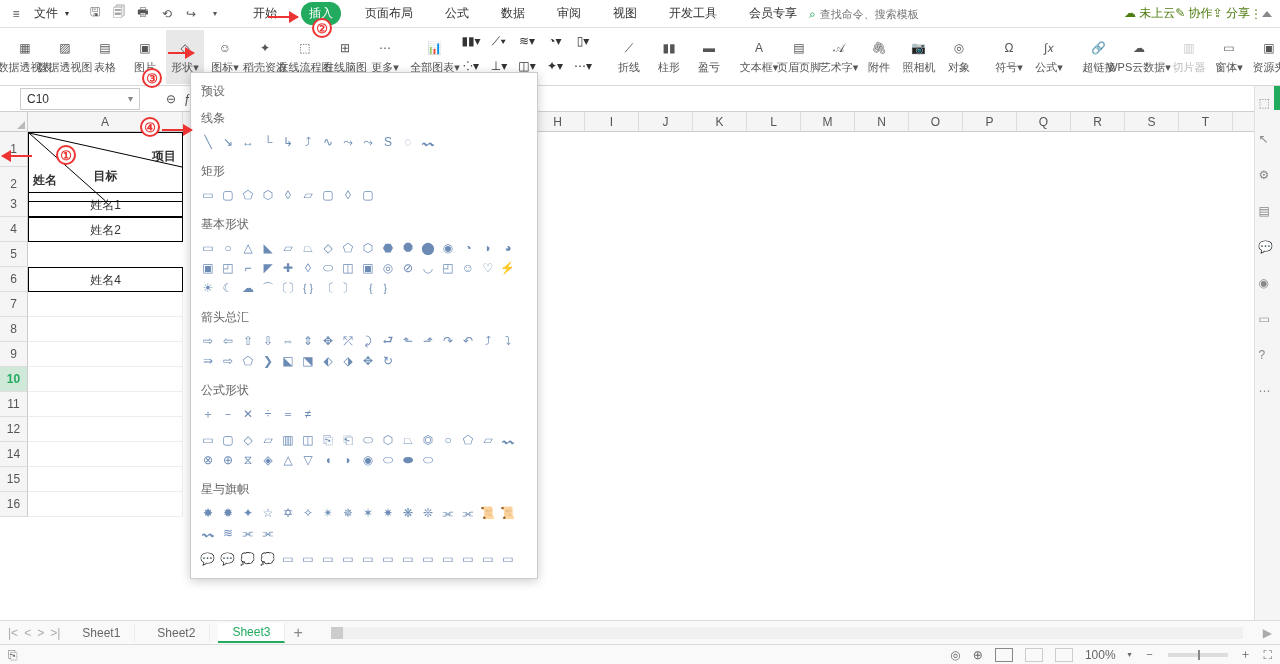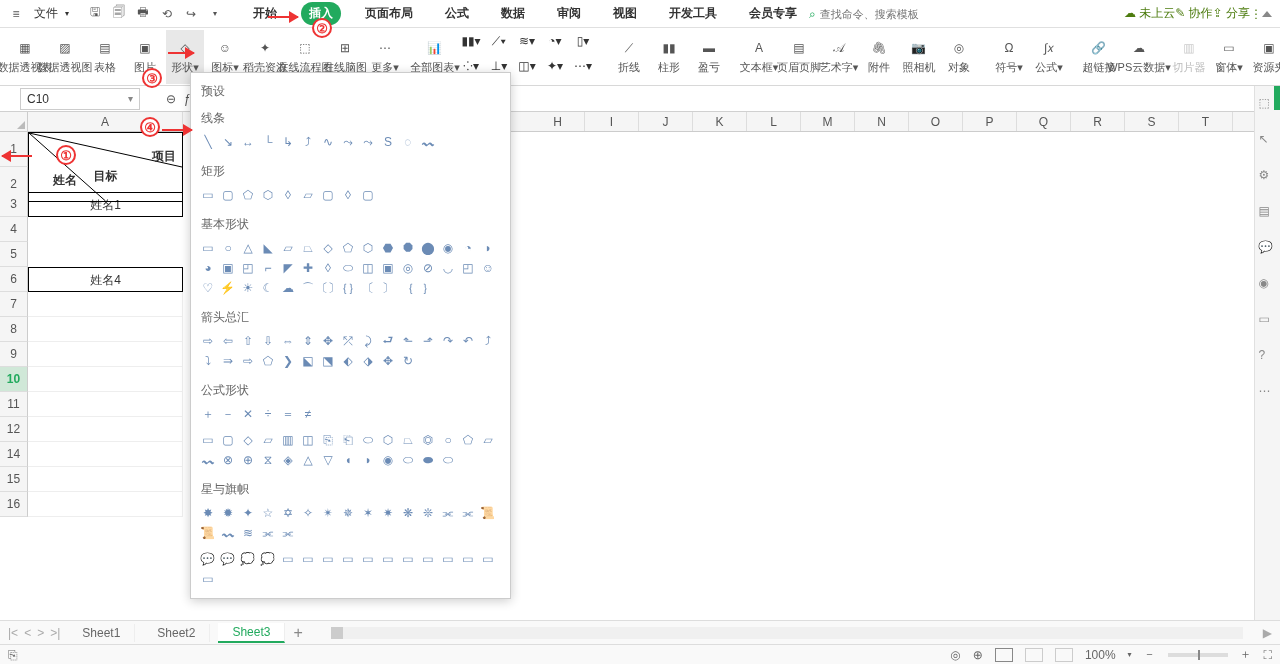--- a/index.html
+++ b/index.html
@@ -4,21 +4,21 @@
 <style>
 * { margin: 0; padding: 0; box-sizing: border-box; font-family: "Microsoft YaHei", Arial, sans-serif; }
 body { width: 1280px; height: 664px; background: #fff; font-size: 12px; color: #333; overflow: hidden; position: relative; }
 
 
 .menu-bar { height: 28px; display: flex; align-items: center; padding: 0 8px; border-bottom: 1px solid #e0e0e0; gap: 4px; }
 .menu-bar .file-menu { display: flex; align-items: center; gap: 4px; padding: 0 6px; }
 .menu-bar .icon-small { width: 16px; height: 16px; display: inline-flex; align-items: center; justify-content: center; color: #555; }
 .menu-bar .quicktools { display: flex; gap: 8px; padding: 0 8px; }
 .menu-bar .tabs { display: flex; gap: 16px; margin-left: 10px; }
-.menu-bar .tab { padding: 3px 8px; cursor: pointer; font-weight: bold; }
+.menu-bar .tab { padding: 3px 8px; cursor: pointer; }
 .menu-bar .tab.active { background: #22aa5e; color: #fff; border-radius: 12px; }
 .menu-bar .right { margin-left: auto; display: flex; align-items: center; color: #4d7c0f; }
 .menu-bar .search-box { display: flex; align-items: center; gap: 4px; color: #999; }
 .menu-bar .search-box input { border: none; outline: none; font-size: 11px; width: 120px; color: #999; }
 .caret-up { width:0; height:0; border-left:5px solid transparent; border-right:5px solid transparent; border-bottom:6px solid #888; }
 
 
 .ribbon { height: 58px; display: flex; align-items: center; padding: 2px 6px; border-bottom: 1px solid #d8d8d8; gap: 2px; }
 .rb-btn { display: flex; flex-direction: column; align-items: center; justify-content: center; padding: 2px 8px; cursor: pointer; min-width: 38px; height: 54px; }
 .rb-btn.selected { background: #e8e8e8; }
@@ -53,21 +53,21 @@
 .row-hdr.sel { background: #d0e8d8; color: #22aa5e; font-weight: bold; }
 .cell { width: 54px; border-right: 1px solid #eee; border-bottom: 1px solid #eee; }
 .cell.wide { width: 155px; }
 .cell.bordered { border: 1px solid #000; text-align: center; line-height: 24px; }
 .cell.merged-header { font-weight: bold; }
 .row.tall { height: 36px; }
 .row.tall .row-hdr { line-height: 36px; }
 .row.tall .cell { line-height: 34px; }
 
 
-.shapes-panel { position: absolute; top: 72px; left: 190px; width: 321px; background: #fff; border: 1px solid #ccc; box-shadow: 0 2px 10px rgba(0,0,0,0.2); z-index: 100; padding: 4px 0; }
+.shapes-panel { position: absolute; top: 72px; left: 190px; width: 348px; background: #fff; border: 1px solid #ccc; box-shadow: 0 2px 10px rgba(0,0,0,0.2); z-index: 100; padding: 4px 0; }
 .shapes-panel .sec-title { padding: 6px 10px 4px; color: #666; font-size: 12px; }
 .shapes-panel .shape-row { display: flex; flex-wrap: wrap; padding: 2px 8px 6px; gap: 2px; }
 .shape-item { width: 18px; height: 18px; display: flex; align-items: center; justify-content: center; cursor: pointer; color: #6b8bb5; }
 
 
 .annot { position: absolute; z-index: 200; pointer-events: none; }
 .annot-num { width: 20px; height: 20px; border: 2px solid #e33; border-radius: 50%; color: #e33; font-weight: bold; display: flex; align-items: center; justify-content: center; font-size: 13px; background: #fff; }
 .annot-arrow { position: absolute; height: 2px; background: #e33; }
 .annot-arrow::after { content:""; position:absolute; right:-1px; top:-5px; width:0; height:0; border-left:10px solid #e33; border-top:6px solid transparent; border-bottom:6px solid transparent; }
 
@@ -298,32 +298,33 @@
 
     <div class="row tall" style="height:70px;">
       <div class="row-hdr" style="height:35px;line-height:35px;">1</div>
       <div class="cell wide bordered merged-header" style="height:70px;position:relative;border-bottom:1px solid #000;">
         <svg style="position:absolute;top:0;left:0;width:100%;height:100%;">
             <line x1="0" y1="0" x2="100%" y2="50%" stroke="#000"></line>
             <line x1="0" y1="0" x2="50%" y2="100%" stroke="#000"></line>
           </svg>
         <span style="position:absolute;right:6px;top:6px;font-weight:bold;">项目</span>
         <span style="position:absolute;left:50%;top:38%;transform:translateX(-50%);font-weight:bold;">目标</span>
-        <span style="position:absolute;left:24px;bottom:4px;font-weight:bold;">姓名</span>
+        <span style="position:absolute;left:4px;bottom:4px;font-weight:bold;">姓名</span>
       </div>
     </div>
     <div class="row" style="margin-top:-35px;">
         <div class="row-hdr" style="height:35px;line-height:35px;">2</div>
       </div>
     <div class="row">
         <div class="row-hdr">3</div>
         <div class="cell wide bordered">姓名1</div>
       </div>
     <div class="row">
         <div class="row-hdr">4</div>
+        <div class="cell wide bordered">姓名2</div>
       </div>
     <div class="row">
         <div class="row-hdr">5</div>
       </div>
     <div class="row">
         <div class="row-hdr">6</div>
         <div class="cell wide bordered">姓名4</div>
       </div>
     <div class="row">
         <div class="row-hdr">7</div>

